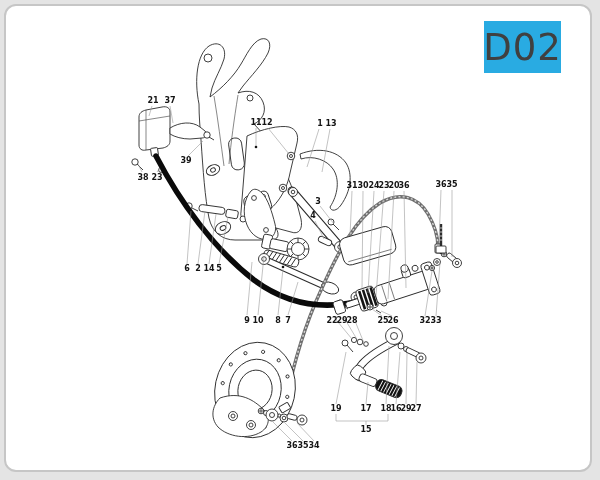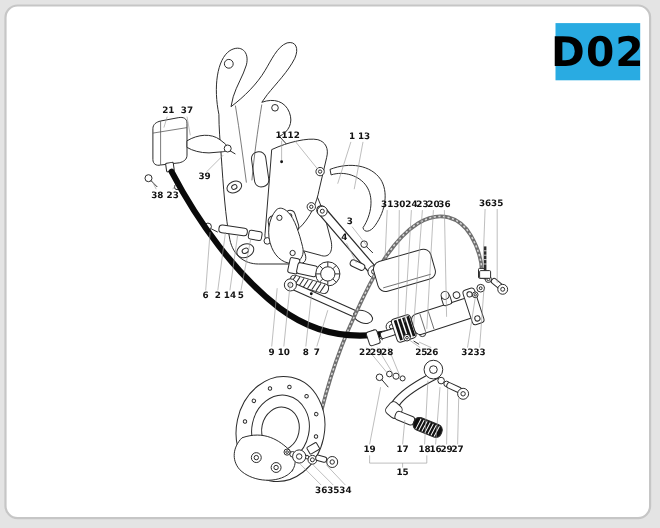--- a/index.html
+++ b/index.html
@@ -14,25 +14,25 @@
     position:absolute;left:4px;top:4px;width:588px;height:468px;
     background:#ffffff;
     border:2px solid #c6c6c6;
     border-radius:12px;
     box-sizing:border-box;
   }
   .diagram-svg{
     position:absolute;left:0;top:0;width:600px;height:480px;
   }
   .badge{
-    position:absolute;left:505px;top:21px;width:77px;height:52px;
+    position:absolute;left:484px;top:21px;width:77px;height:52px;
     background:#29abe2;
-    color:#000000;
+    color:#404040;
     display:flex;align-items:center;justify-content:center;
-    font-size:37px;font-weight:700;letter-spacing:1px;
+    font-size:37px;font-weight:400;letter-spacing:1px;
     font-family:"DejaVu Sans",sans-serif;
   }
   .part-label{
     font-family:"DejaVu Sans",sans-serif;
     font-size:8px;font-weight:bold;fill:#141414;
     text-anchor:middle;
   }
   svg .ln{stroke:#2b2b2b;stroke-width:0.9;fill:none;}
   svg .fw{stroke:#2b2b2b;stroke-width:0.9;fill:#ffffff;}
   svg .thin{stroke:#555;stroke-width:0.7;fill:none;}

